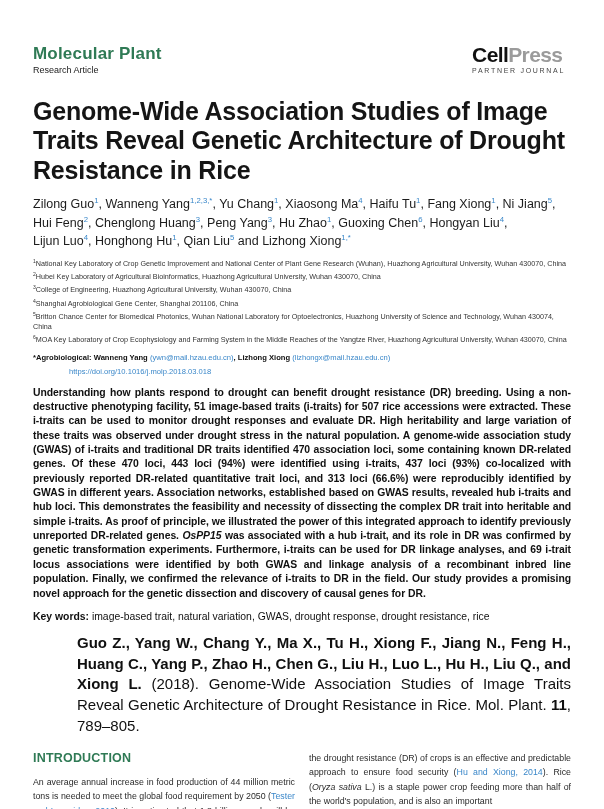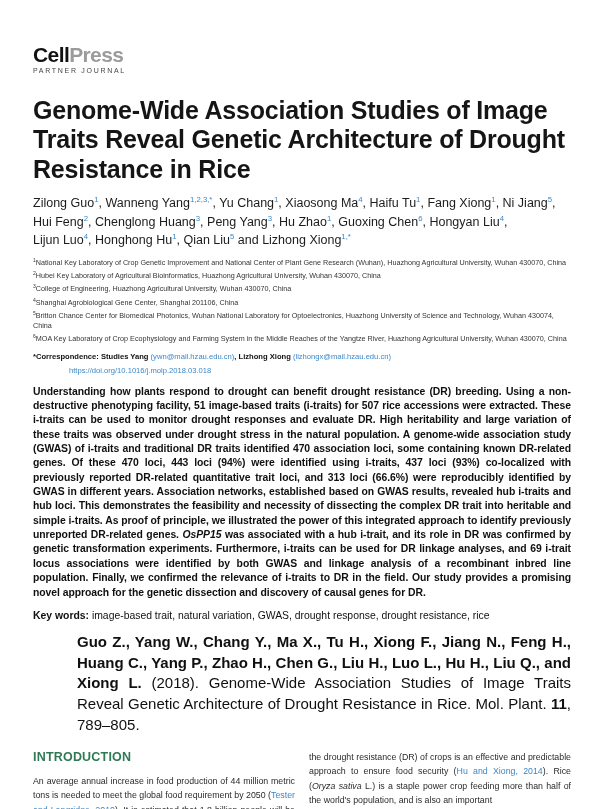--- a/index.html
+++ b/index.html
@@ -45,40 +45,44 @@
   .italic { font-style:italic; }
   
   .footer-rule { border:none; border-top:1.5px solid #2f7a55; margin-top:17px; }
 </style>
 </head>
 <body>
 
 <div class="page">
 
   <div class="masthead">
+    <div>
+      <div class="journal-name">Molecular Plant</div>
+      <div class="article-type">Research Article</div>
+    </div>
     <div class="logo">
       <div class="cellpress"><span>Cell</span><span class="press">Press</span></div>
       <div class="logo-tagline">PARTNER JOURNAL</div>
     </div>
   </div>
 
   <h1 class="title">Genome-Wide Association Studies of Image Traits Reveal Genetic Architecture of Drought Resistance in Rice</h1>
 
   <p class="authors"><span><span>Zilong Guo</span><sup class="sup">1</sup><span>, </span></span><span><span>Wanneng Yang</span><sup class="sup">1,2,3,*</sup><span>, </span></span><span><span>Yu Chang</span><sup class="sup">1</sup><span>, </span></span><span><span>Xiaosong Ma</span><sup class="sup">4</sup><span>, </span></span><span><span>Haifu Tu</span><sup class="sup">1</sup><span>, </span></span><span><span>Fang Xiong</span><sup class="sup">1</sup><span>, </span></span><span><span>Ni Jiang</span><sup class="sup">5</sup><span>,</span></span><br><span><span>Hui Feng</span><sup class="sup">2</sup><span>, </span></span><span><span>Chenglong Huang</span><sup class="sup">3</sup><span>, </span></span><span><span>Peng Yang</span><sup class="sup">3</sup><span>, </span></span><span><span>Hu Zhao</span><sup class="sup">1</sup><span>, </span></span><span><span>Guoxing Chen</span><sup class="sup">6</sup><span>, </span></span><span><span>Hongyan Liu</span><sup class="sup">4</sup><span>,</span></span><br><span><span>Lijun Luo</span><sup class="sup">4</sup><span>, </span></span><span><span>Honghong Hu</span><sup class="sup">1</sup><span>, </span></span><span><span>Qian Liu</span><sup class="sup">5</sup><span> and </span></span><span><span>Lizhong Xiong</span><sup class="sup">1,*</sup><span></span></span></p>
 
   <div class="affiliations">
     <p class="affil"><sup class="affsup">1</sup><span>National Key Laboratory of Crop Genetic Improvement and National Center of Plant Gene Research (Wuhan), Huazhong Agricultural University, Wuhan 430070, China</span></p>
     <p class="affil"><sup class="affsup">2</sup><span>Hubei Key Laboratory of Agricultural Bioinformatics, Huazhong Agricultural University, Wuhan 430070, China</span></p>
     <p class="affil"><sup class="affsup">3</sup><span>College of Engineering, Huazhong Agricultural University, Wuhan 430070, China</span></p>
     <p class="affil"><sup class="affsup">4</sup><span>Shanghai Agrobiological Gene Center, Shanghai 201106, China</span></p>
     <p class="affil"><sup class="affsup">5</sup><span>Britton Chance Center for Biomedical Photonics, Wuhan National Laboratory for Optoelectronics, Huazhong University of Science and Technology, Wuhan 430074, China</span></p>
     <p class="affil"><sup class="affsup">6</sup><span>MOA Key Laboratory of Crop Ecophysiology and Farming System in the Middle Reaches of the Yangtze River, Huazhong Agricultural University, Wuhan 430070, China</span></p>
   </div>
 
-  <p class="correspondence"><span class="bold">*Correspondence: Studies Yang </span><a class="link">(ywn@mail.hzau.edu.cn)</a><span class="bold">, Lizhong Xiong </span><a class="link">(lizhongx@mail.hzau.edu.cn)</a></p>
+  <p class="correspondence"><span class="bold">*Agrobiological: Wanneng Yang </span><a class="link">(ywn@mail.hzau.edu.cn)</a><span class="bold">, Lizhong Xiong </span><a class="link">(lizhongx@mail.hzau.edu.cn)</a></p>
 
   <p class="doi"><a class="link">https://doi.org/10.1016/j.molp.2018.03.018</a></p>
 
 
   <p class="abstract-text"><span>Understanding how plants respond to drought can benefit drought resistance (DR) breeding. Using a non-destructive phenotyping facility, 51 image-based traits (i-traits) for 507 rice accessions were extracted. These i-traits can be used to monitor drought responses and evaluate DR. High heritability and large variation of these traits was observed under drought stress in the natural population. A genome-wide association study (GWAS) of i-traits and traditional DR traits identified 470 association loci, some containing known DR-related genes. Of these 470 loci, 443 loci (94%) were identified using i-traits, 437 loci (93%) co-localized with previously reported DR-related quantitative trait loci, and 313 loci (66.6%) were reproducibly identified by GWAS in different years. Association networks, established based on GWAS results, revealed hub i-traits and hub loci. This demonstrates the feasibility and necessity of dissecting the complex DR trait into heritable and simple i-traits. As proof of principle, we illustrated the power of this integrated approach to identify previously unreported DR-related genes. </span><span class="gene">OsPP15</span><span> was associated with a hub i-trait, and its role in DR was confirmed by genetic transformation experiments. Furthermore, i-traits can be used for DR linkage analyses, and 69 i-trait locus associations were identified by both GWAS and linkage analysis of a recombinant inbred line population. Finally, we confirmed the relevance of i-traits to DR in the field. Our study provides a promising novel approach for the genetic dissection and discovery of causal genes for DR.</span></p>
 
   <p class="keywords"><span class="kw-label">Key words:</span><span> image-based trait, natural variation, GWAS, drought response, drought resistance, rice</span></p>
 
   <p class="citation"><span class="bold">Guo Z., Yang W., Chang Y., Ma X., Tu H., Xiong F., Jiang N., Feng H., Huang C., Yang P., Zhao H., Chen G., Liu H., Luo L., Hu H., Liu Q., and Xiong L.</span><span> (2018). Genome-Wide Association Studies of Image Traits Reveal Genetic Architecture of Drought Resistance in Rice. Mol. Plant. </span><span class="bold">11</span><span>, 789–805.</span></p>
 

